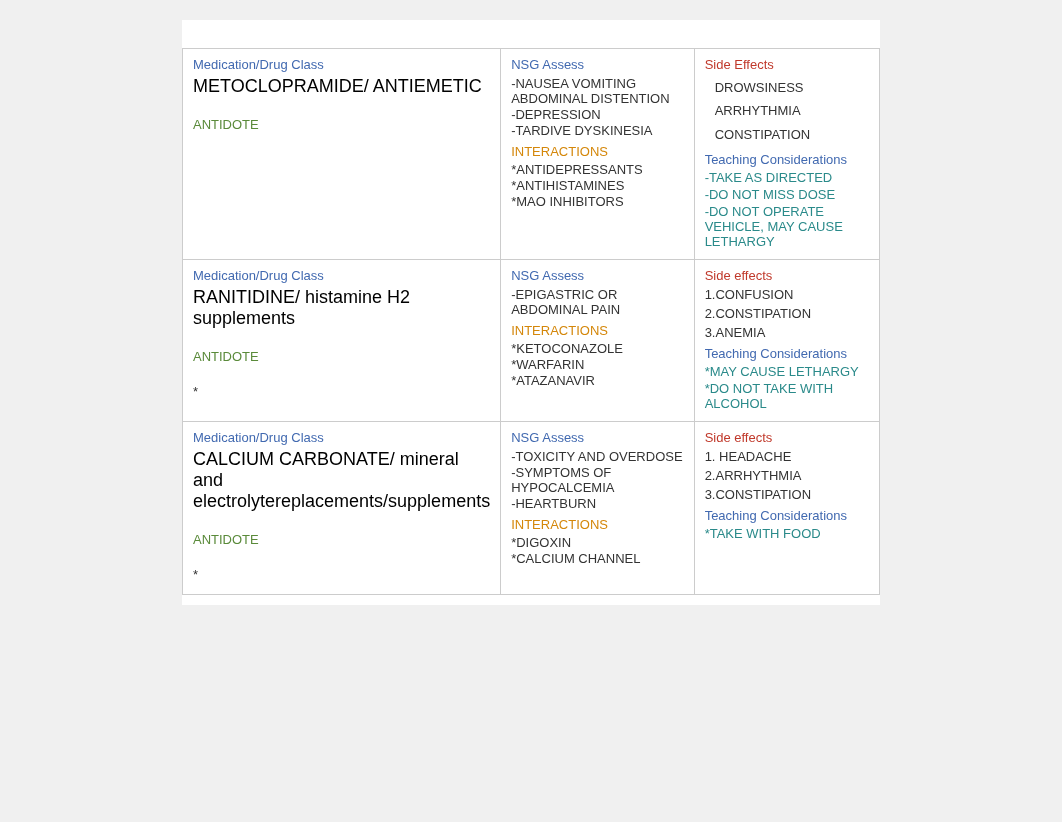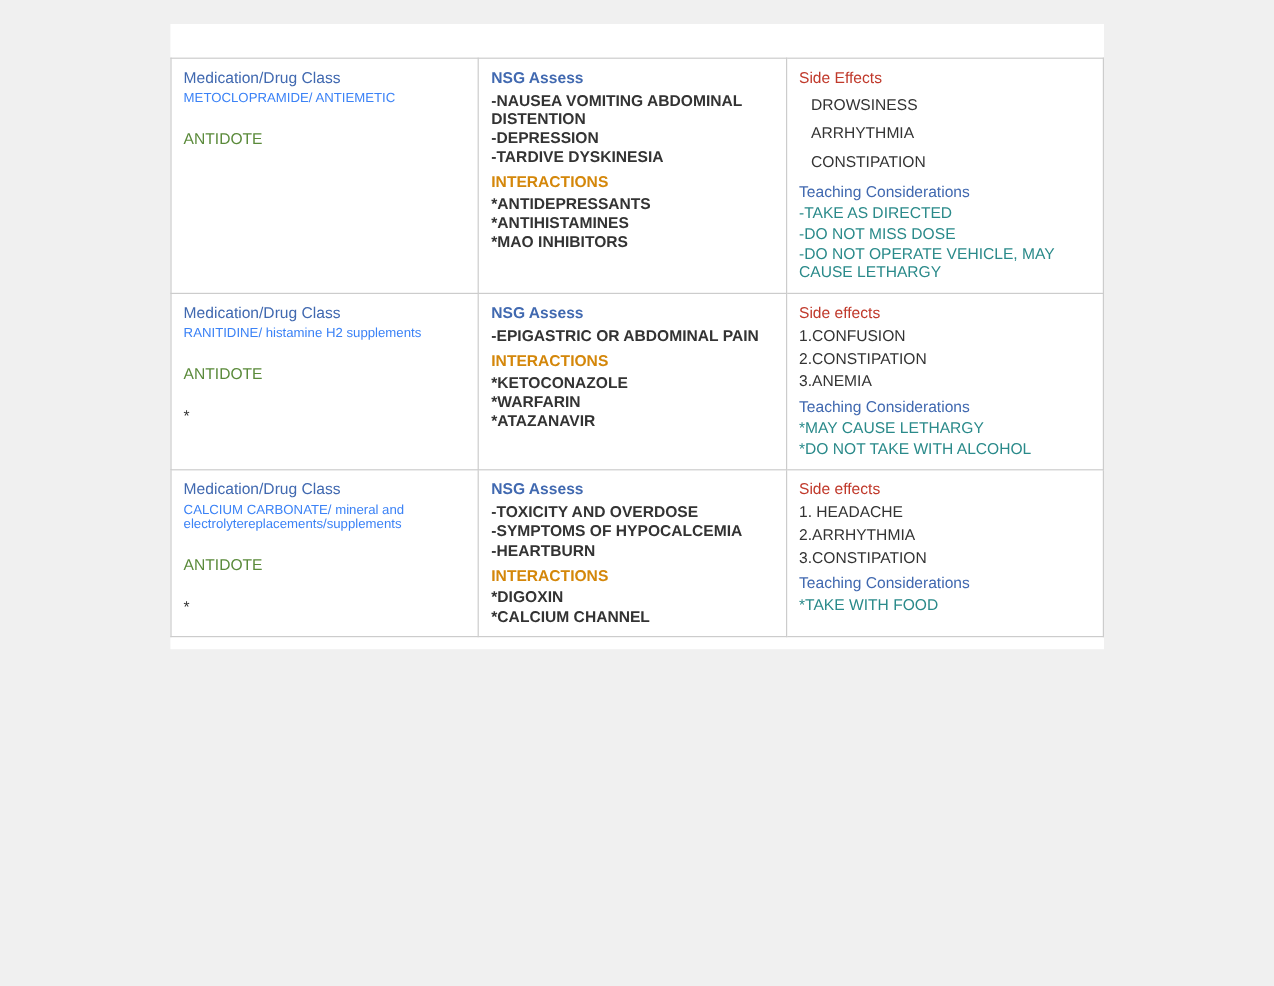--- a/index.html
+++ b/index.html
@@ -8,46 +8,46 @@
       font-family: Arial, sans-serif;
       font-size: 13px;
       display: flex;
       justify-content: center;
       align-items: flex-start;
       padding: 20px;
       min-height: 822px;
     }
     .page-container {
       background: white;
-      width: 778px;
+      width: 698px;
       padding: 10px 0;
     }
     .page-title {
       text-align: center;
       font-size: 14px;
       color: #333;
       padding: 8px 0 10px 0;
     }
     .med-table {
       width: 100%;
       border-collapse: collapse;
       border: 1px solid #ccc;
     }
     .med-table td {
       border: 1px solid #ccc;
       padding: 8px 10px;
       vertical-align: top;
     }
     .col-drug { width: 33%; }
-    .col-nsg { width: 33%; font-weight: bold; }
+    .col-nsg { width: 33%; }
     .col-side { width: 34%; border-radius: 10px; }
 
     .label-blue { color: #4169b0; font-weight: normal; font-size: 13px; }
 
-    .drug-name { color: #3b82f6; font-size: 11px; margin: 4px 0; }
+    .drug-name { color: #000000; font-size: 18px; margin: 4px 0; }
     .antidote-label { color: #5a8a3a; font-size: 13px; margin: 20px 0; }
     .asterisk { color: #333; font-size: 13px; margin: 4px 0; }
 
     .side-effect-list { list-style: none; padding-left: 10px; margin: 4px 0; }
     .side-effect-list li { color: #333; font-size: 13px; line-height: 1.8; }
     .side-effects-inline { color: #333; font-size: 13px; margin: 4px 0; }
 
     .teaching-label { color: #4169b0; font-size: 13px; margin: 6px 0 3px 0; }
     .teaching-item { color: #2a8a8a; font-size: 13px; margin: 2px 0; }
 

